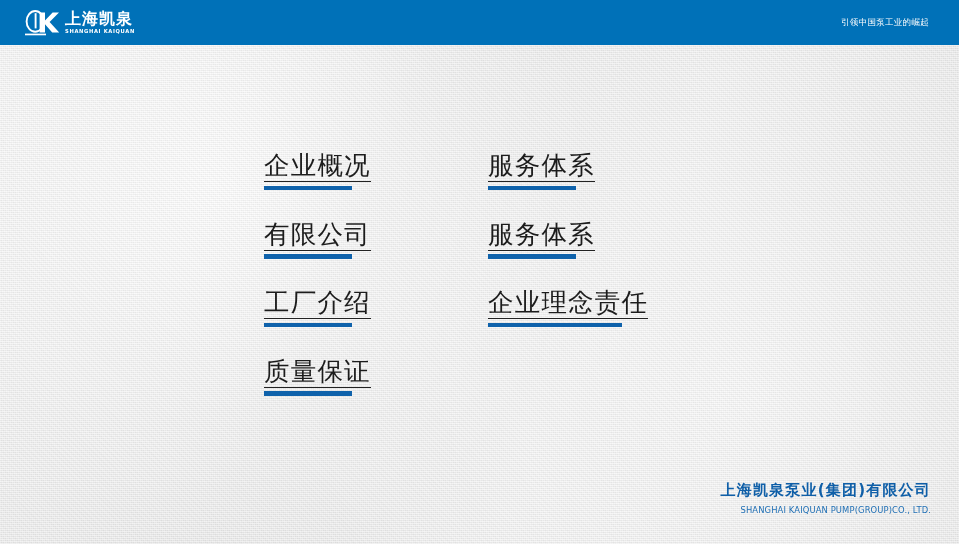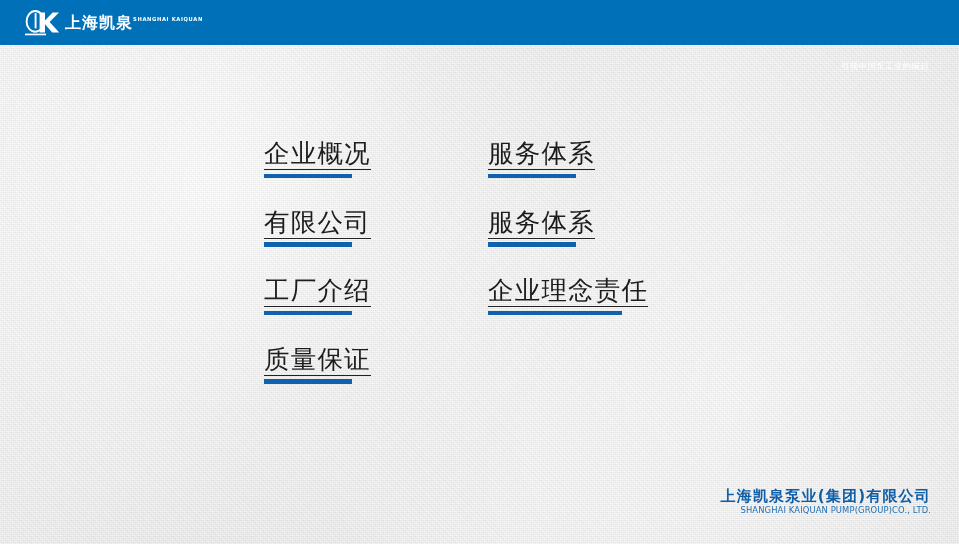--- a/index.html
+++ b/index.html
@@ -70,21 +70,21 @@
   }
   .logo-mark {
     width: 38px;
     height: 30px;
     margin-right: 5px;
     display: block;
     flex: 0 0 auto;
   }
   .logo-text {
     display: flex;
-    flex-direction: row;
+    flex-direction: column;
     justify-content: center;
     line-height: 1;
   }
   .logo-cn {
     color: #ffffff;
     font-size: 16px;
     font-weight: bold;
     letter-spacing: 1px;
     white-space: nowrap;
   }
@@ -102,28 +102,27 @@
     position: absolute;
     right: 30px;
     top: 0;
     height: 45px;
     display: flex;
     align-items: center;
     color: #ffffff;
     font-size: 8.5px;
     letter-spacing: 0.3px;
     white-space: nowrap;
-    margin-top: 44px;
   }
 
   
   #menu {
     position: absolute;
     left: 264px;
-    top: 138px;
+    top: 150px;
     width: 440px;
     z-index: 3;
     text-decoration: underline;
   }
   .menu-row {
     display: flex;
     height: 68.5px;
   }
   .menu-cell {
     width: 224px;
@@ -168,21 +167,21 @@
     letter-spacing: 1.2px;
     line-height: 18px;
     white-space: nowrap;
   }
   .footer-en {
     color: #1f6fb5;
     font-size: 8.4px;
     letter-spacing: 0.12px;
     line-height: 11px;
     white-space: nowrap;
-    margin-top: 0;
+    margin-top: 6px;
   }
 </style>
 </head>
 <body>
 
 <div id="slide">
 
   <div id="noise"></div>
 
   <div id="header">

